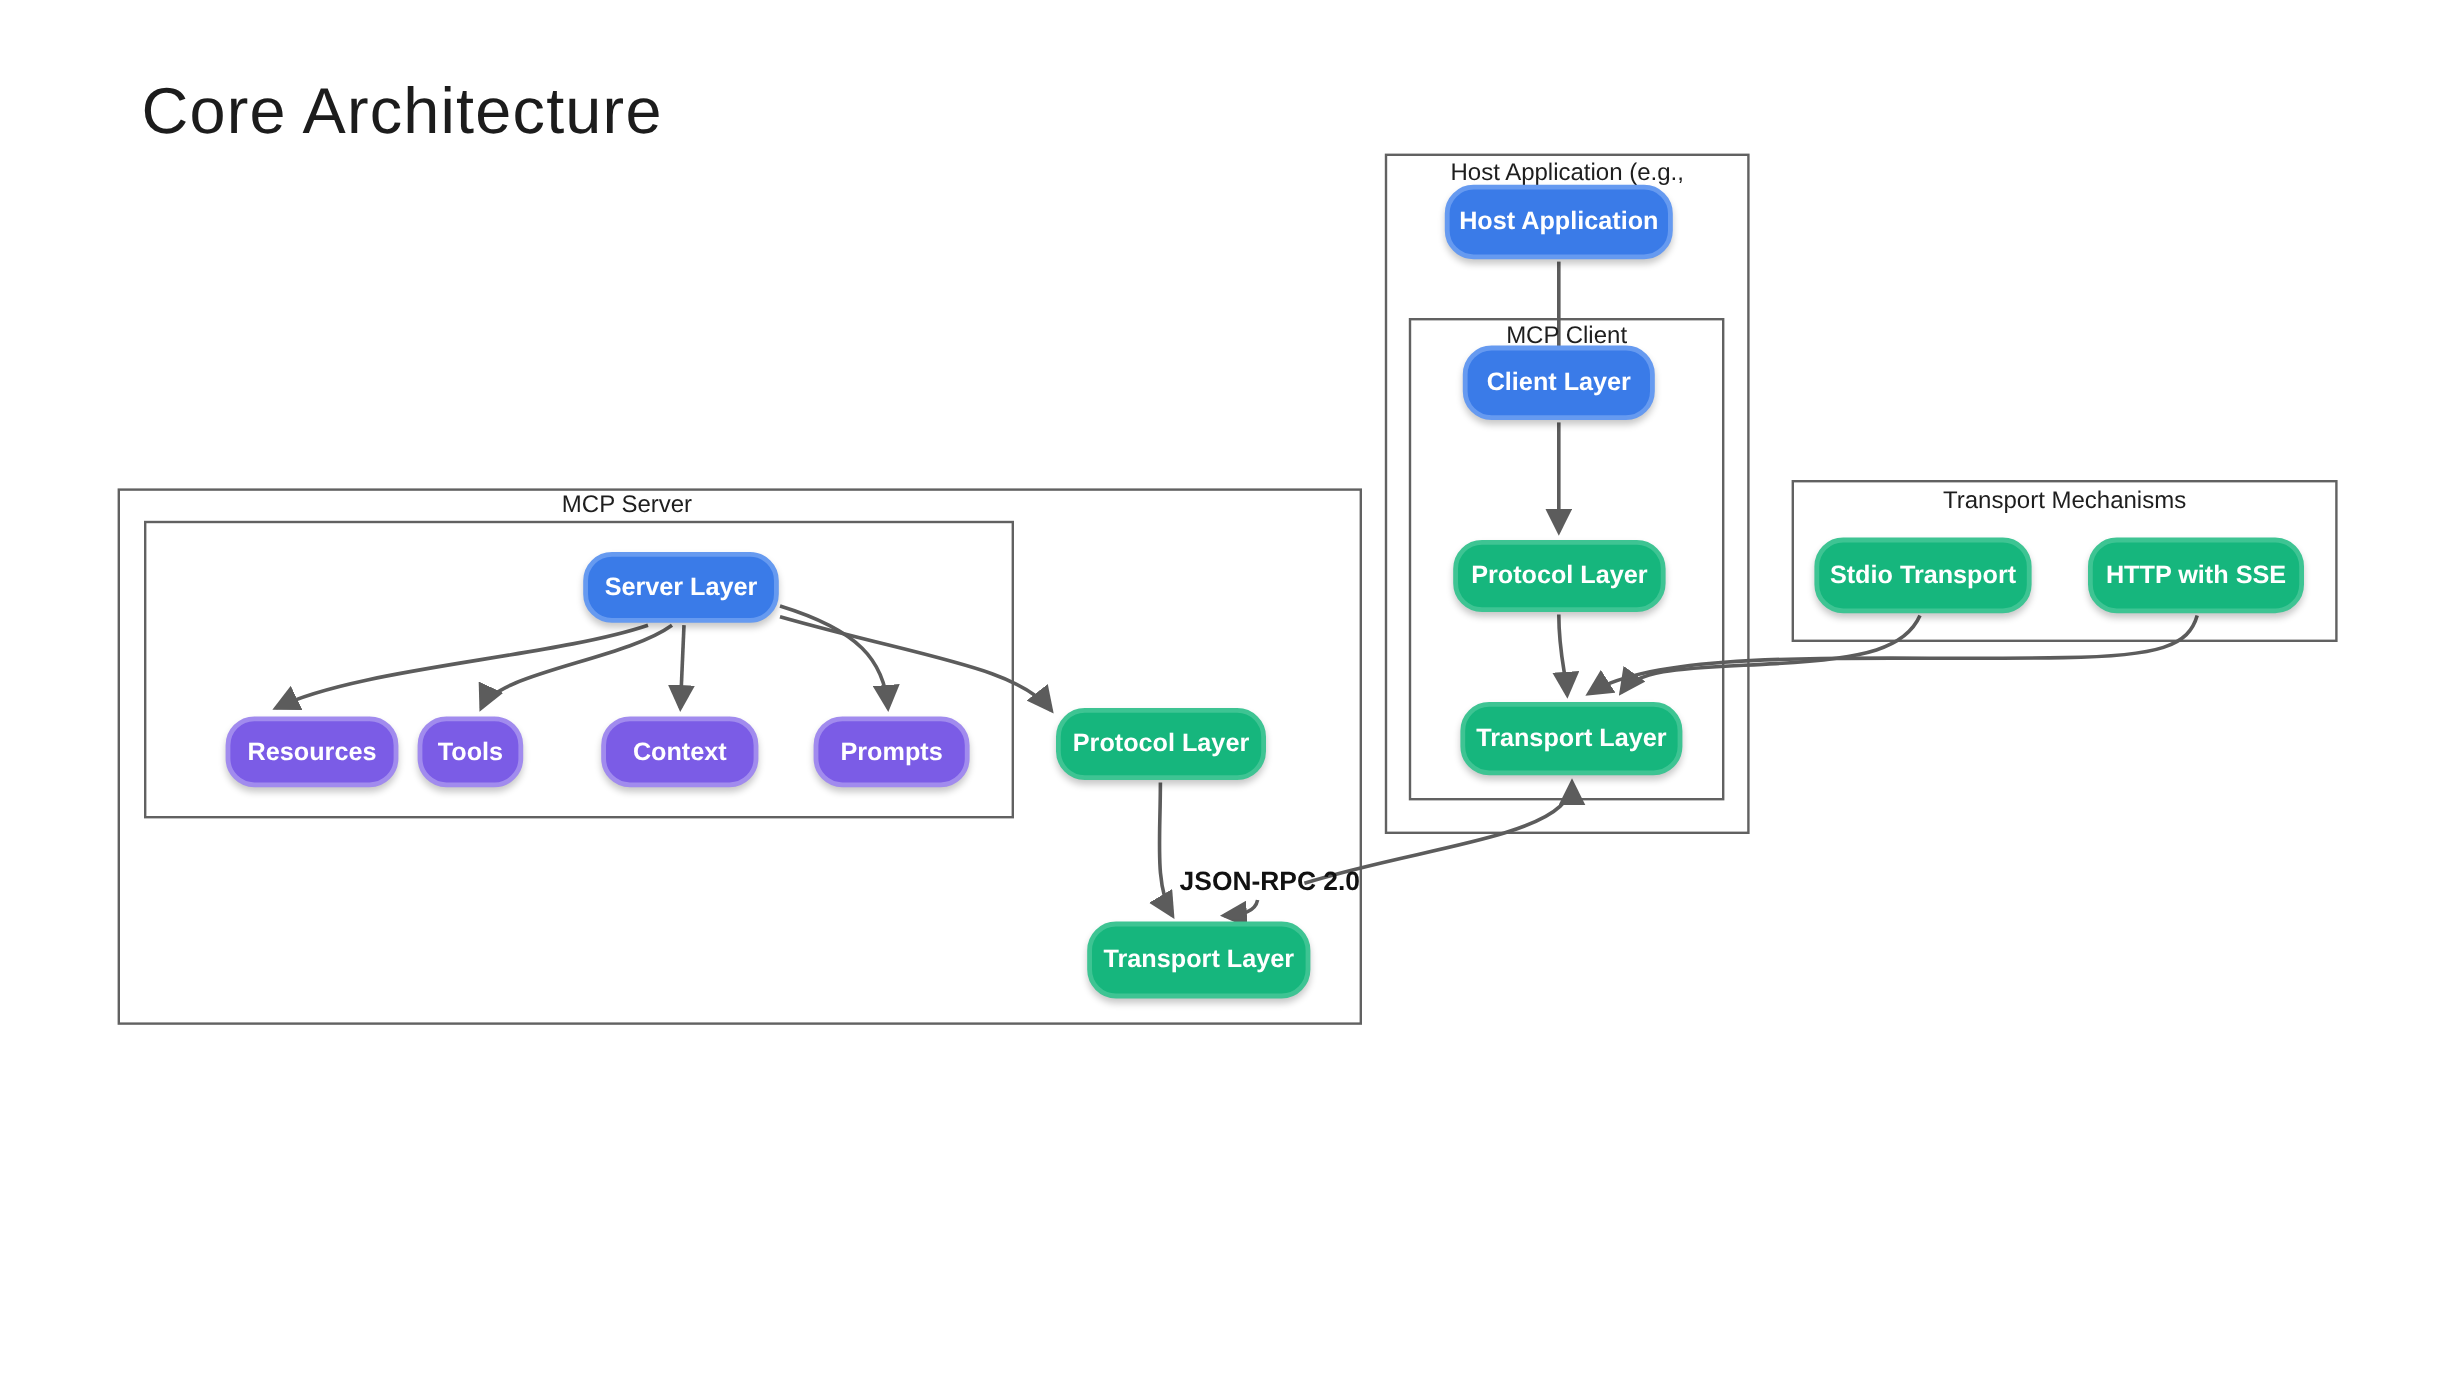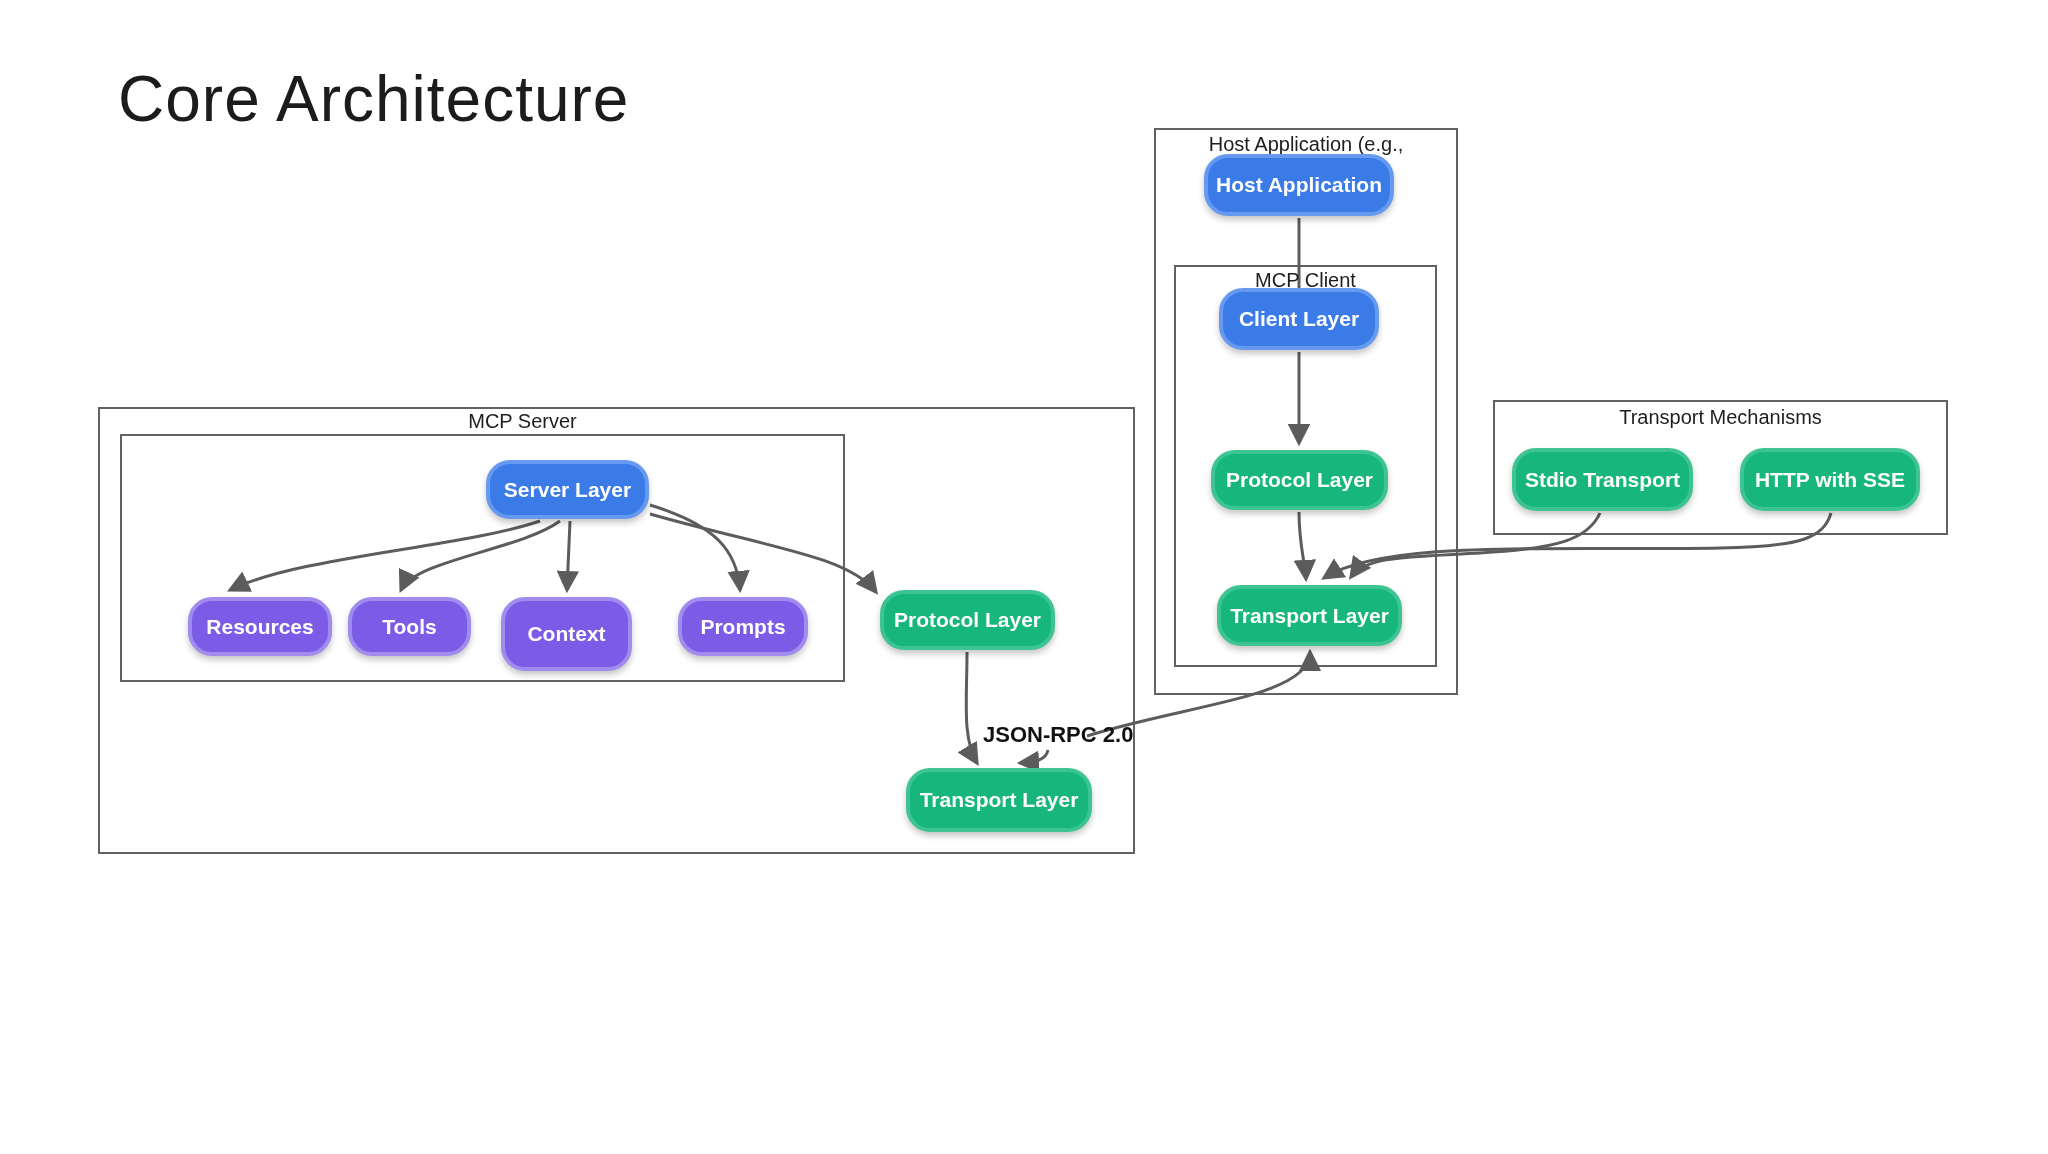--- a/index.html
+++ b/index.html
@@ -1,21 +1,21 @@
 <!DOCTYPE html>
 <html style="--blue_fill: #3a7be8; --blue_border: #669af0; --green_fill: #16b67d; --green_border: #3ec493; --purple_fill: #7b5ce6; --purple_border: #a18bee; --edge: #5c5c5c; --container_border: #616161; --node_text: #ffffff;"><head>
 <meta charset="utf-8">
 <style>
   html,body{margin:0;padding:0;background:#ffffff;}
   body{width:2048px;height:1154px;overflow:hidden;font-family:"Liberation Sans",sans-serif;}
   .canvas{position:relative;width:2048px;height:1154px;background:#ffffff;}
 
   .title{
     position:absolute;left:118px;top:62px;margin:0;
-    font-size:64px;font-weight:300;letter-spacing:1px;color:#1c1c1c;
+    font-size:54px;font-weight:300;letter-spacing:1px;color:#1c1c1c;
     font-family:"Liberation Sans",sans-serif;
   }
 
   
   .container{
     position:absolute;border:2px solid var(--container_border,#616161);
     background:transparent;box-sizing:border-box;
   }
   .container-label{
     position:absolute;text-align:center;font-size:20px;color:#1e1e1e;
@@ -53,22 +53,22 @@
   #c-transport-mech      {left:1493px;top:400px; width:455px; height:135px;}
 
   #l-mcp-server          {left:98px;  top:410px; width:849px;}
   #l-server-capabilities {left:120px; top:437px; width:725px;}
   #l-host-outer          {left:1154px;top:133px; width:304px;}
   #l-mcp-client          {left:1174px;top:269px; width:263px;}
   #l-transport-mech      {left:1493px;top:406px; width:455px;}
 
   #n-server-layer        {left:486px; top:460px; width:163px;height:59px;}
   #n-resources           {left:156px; top:597px; width:144px;height:59px;margin-left:32px;}
-  #n-tools               {left:348px; top:597px; width:123px;height:59px;}
-  #n-context             {left:501px; top:597px; width:131px;height:74px;}
+  #n-tools               {left:348px; top:597px; width:88px;height:59px;}
+  #n-context             {left:501px; top:597px; width:131px;height:59px;}
   #n-prompts             {left:678px; top:597px; width:130px;height:59px;}
   #n-protocol-server     {left:880px; top:590px; width:175px;height:60px;}
   #n-transport-server    {left:906px; top:768px; width:186px;height:64px;}
   #n-host-application    {left:1204px;top:154px; width:190px;height:62px;}
   #n-client-layer        {left:1219px;top:288px; width:160px;height:62px;}
   #n-protocol-client     {left:1211px;top:450px; width:177px;height:60px;}
   #n-transport-client    {left:1217px;top:585px; width:185px;height:61px;}
   #n-stdio-transport     {left:1512px;top:448px; width:181px;height:63px;}
   #n-http-sse            {left:1740px;top:448px; width:180px;height:63px;}
 

